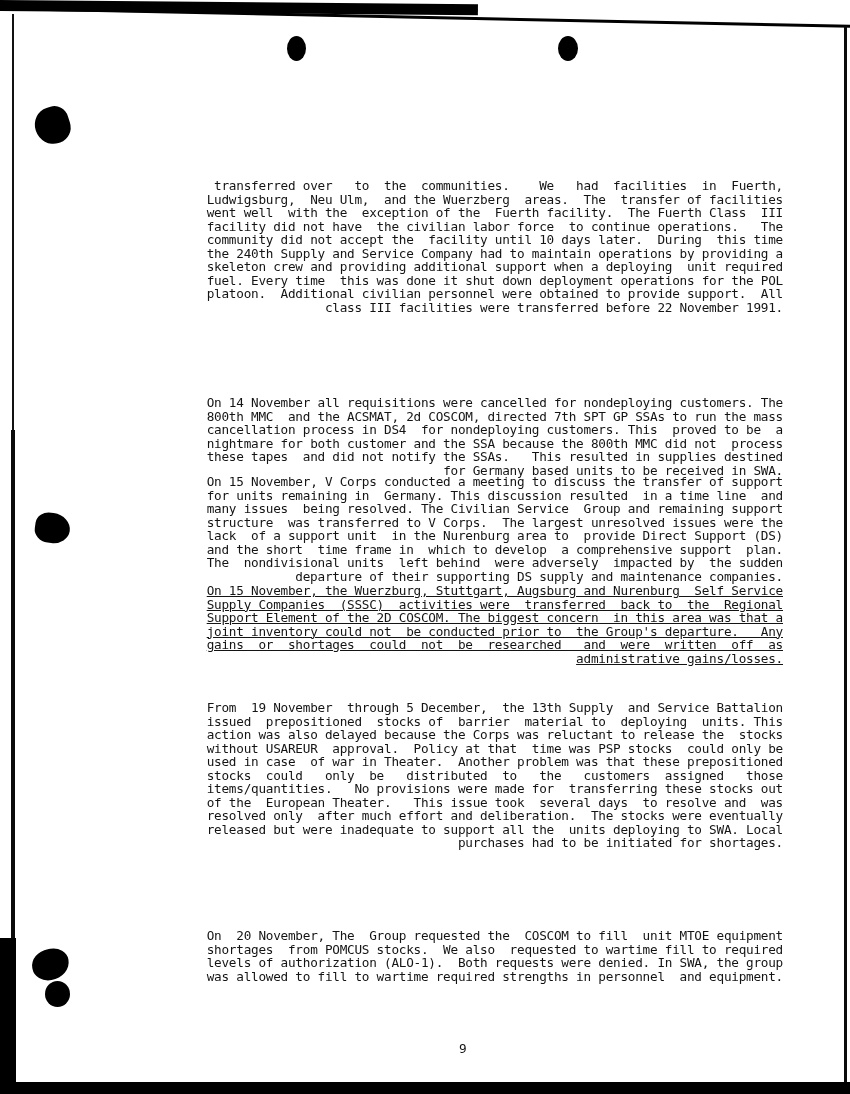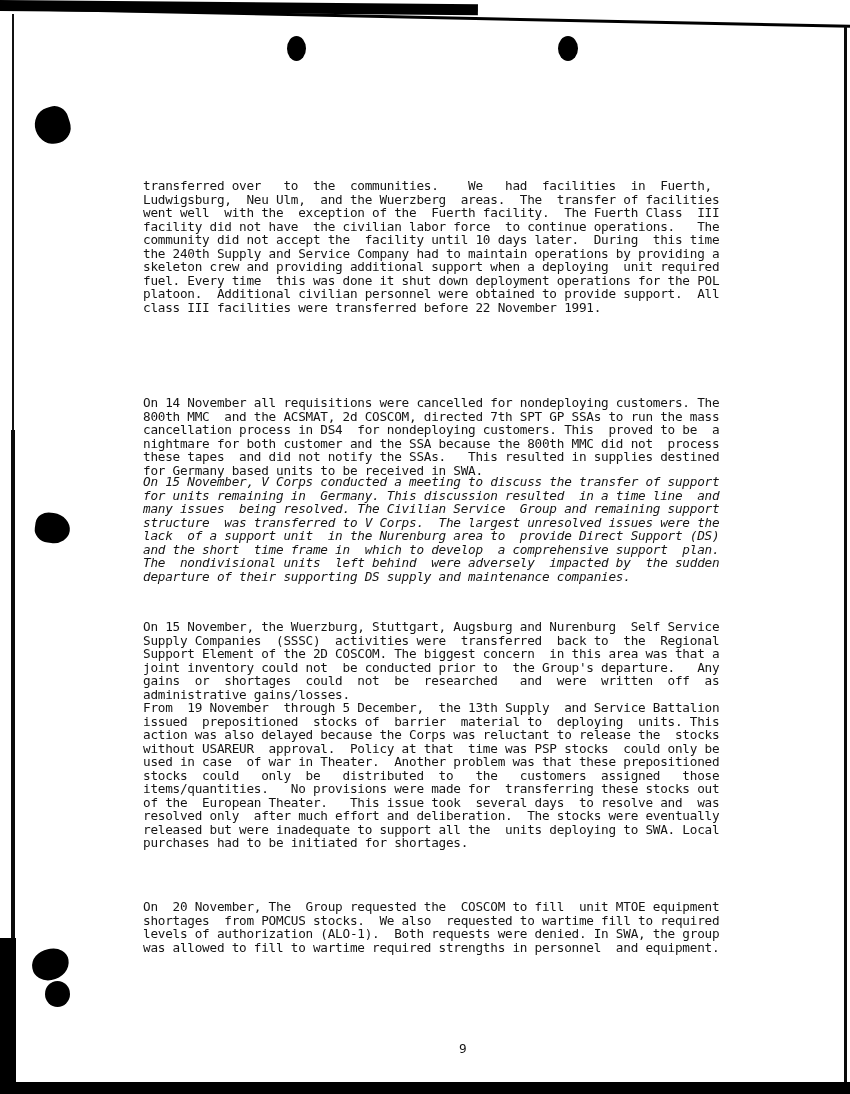--- a/index.html
+++ b/index.html
@@ -4,20 +4,21 @@
 <style>
   html, body { margin: 0; padding: 0; background: #e8e8e8; }
   .page {
     position: relative;
     width: 850px;
     height: 1094px;
     background: #ffffff;
     overflow: hidden;
     font-family: "DejaVu Sans Mono", monospace;
     color: #141414;
+    text-align: right;
   }
   
   .scan-band-top {
     position: absolute; left: 0; top: 0; width: 478px; height: 11px;
     background: #000; transform: rotate(0.5deg); transform-origin: left top;
   }
   .scan-line-top {
     position: absolute; left: 0; top: 7px; width: 870px; height: 3px;
     background: #000; transform: rotate(1.2deg); transform-origin: left top;
   }
@@ -55,24 +56,24 @@
   
   .para {
     position: absolute; left: 143px; width: 640px;
     margin: 0;
     font-size: 12.7px; line-height: 13.5px;
     white-space: pre;
     letter-spacing: -0.25px;
   }
   .p1 { top: 179px; }
   .p2 { top: 358px; margin-top: 38px; }
-  .p3 { top: 475px; font-style: italic; }
-  .p4 { top: 620px; }
+  .p3 { top: 475px; }
+  .p4 { top: 584px; text-decoration: underline; }
   .p5 { top: 701px; }
-  .p6 { top: 900px; }
+  .p6 { top: 929px; }
   .page-number {
     position: absolute; left: 459px; top: 1042px;
     font-size: 12.7px; line-height: 13.5px;
   }
 </style>
 </head>
 <body>
 
 <div class="page">
 

